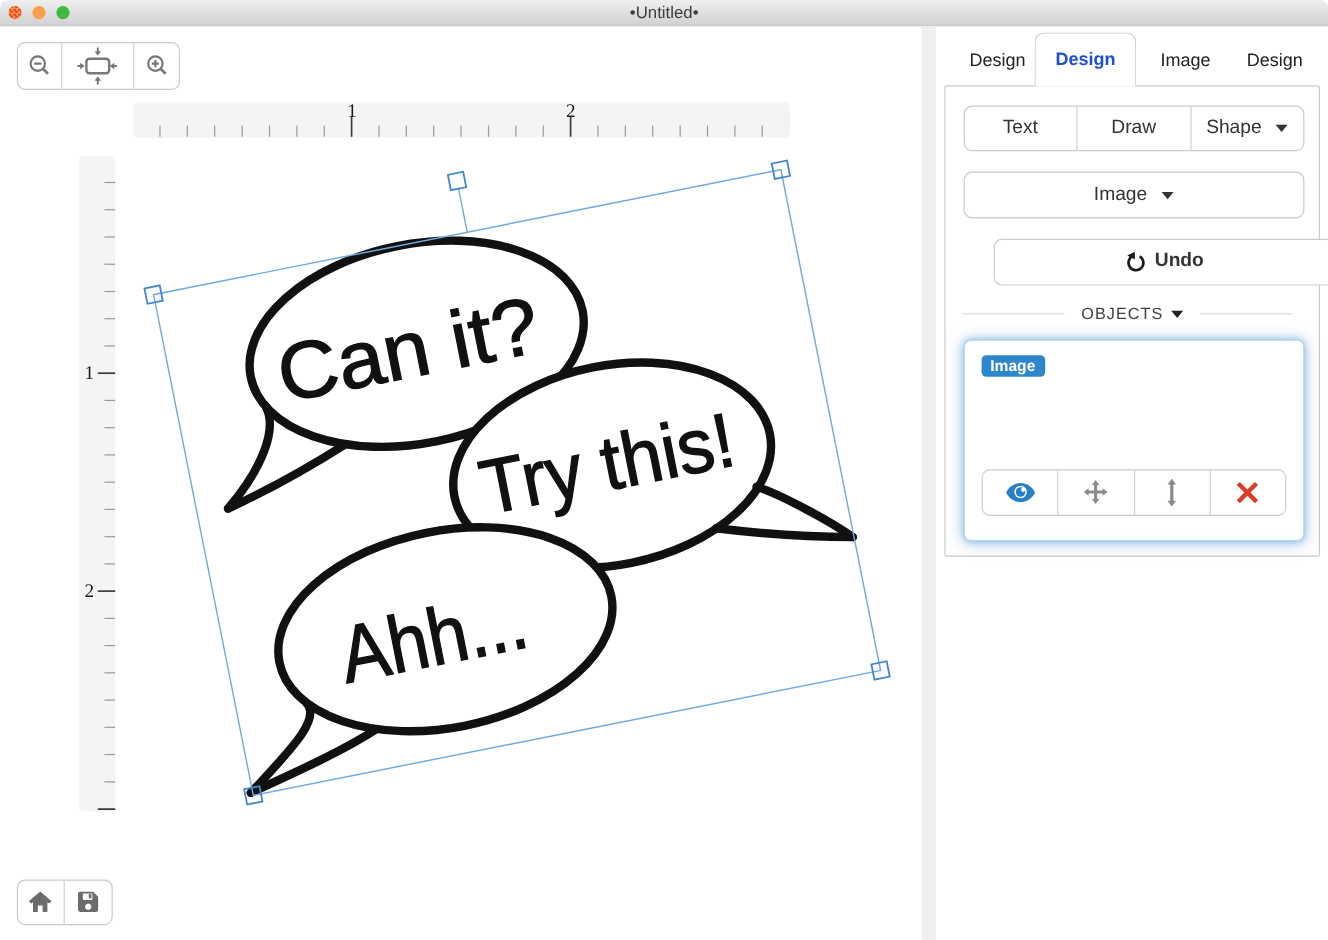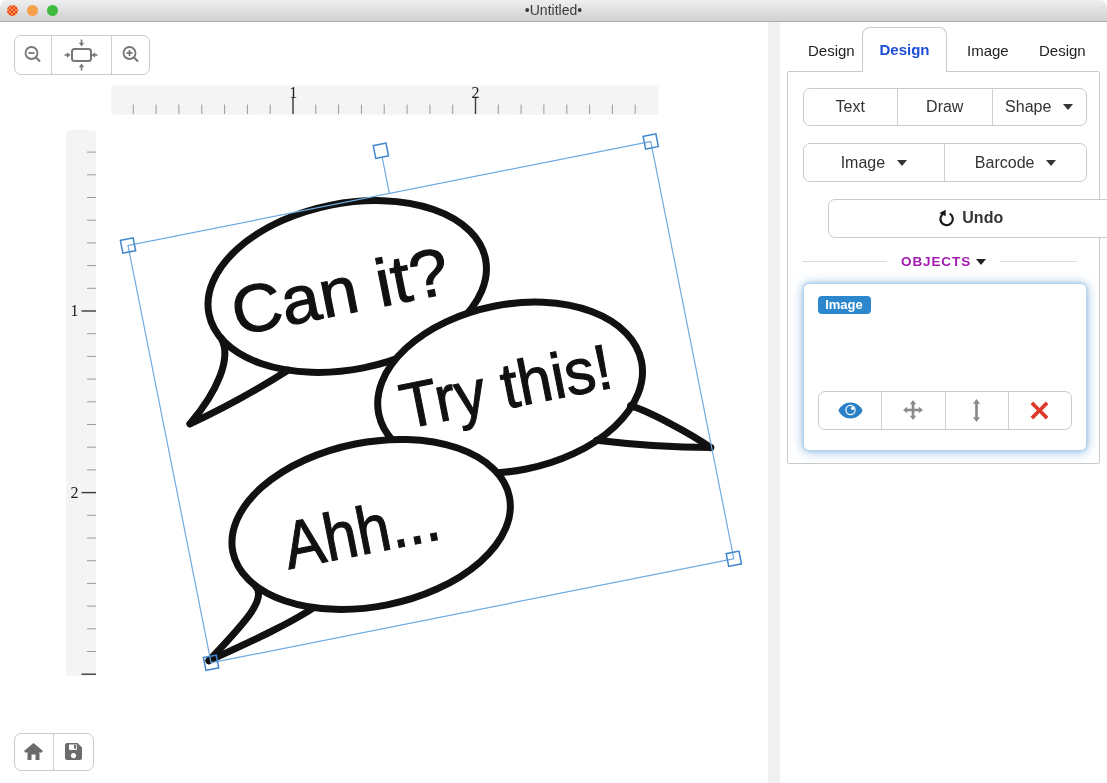--- a/index.html
+++ b/index.html
@@ -183,34 +183,33 @@
 
 <div id="panelbox"></div>
 
 <div class="grp" style="left:802.5px; top:87.5px; width:284.5px; height:38.5px; z-index:2;">
   <div class="cell">Text</div>
   <div class="cell">Draw</div>
   <div class="cell">Shape<span class="caret"></span></div>
 </div>
 <div class="grp" style="left:802.5px; top:143px; width:284.5px; height:39px; z-index:2;">
   <div class="cell">Image<span class="caret"></span></div>
-  <div class="cell">Barcode<span class="caret"></span></div>
 </div>
 <div class="grp" style="left:828px; top:198.5px; width:284.5px; height:39px; z-index:2;font-weight:bold;">
   <div class="cell">
     <svg width="18" height="18" viewBox="0 0 18 18" style="margin-right:7px">
         <path d="M12.7,4.6 A6.2,6.2 0 1 1 8.0,4.0" fill="none" stroke="#1a1a1a" stroke-width="2.2"></path>
         <path d="M8.7,0.8 L8.7,7.2 L2.4,4.0 Z" fill="#1a1a1a" stroke="none"></path>
       </svg>
     Undo</div>
 </div>
 
 <div id="objhdr">
   <div class="abs" style="left:15px; top:9px; width:85px; height:1px; background:#dcdcdc;"></div>
-  <div class="abs" style="left:114px; top:2px; font-size:13.5px; font-weight:bold; letter-spacing:0.9px; color:#a21caf;">OBJECTS</div>
+  <div class="abs" style="left:114px; top:2px; font-size:13.5px; font-weight:normal; letter-spacing:0.9px; color:#404040;">OBJECTS</div>
   <div class="abs" style="left:189px; top:7px; width:0; height:0; border-left:5.5px solid transparent; border-right:5.5px solid transparent; border-top:6px solid #222;"></div>
   <div class="abs" style="left:212.5px; top:9px; width:77.5px; height:1px; background:#dcdcdc;"></div>
 </div>
 
 <div id="card">
   <div id="badge">Image</div>
   <div class="grp" style="left:14.5px; top:106.5px; width:254px; height:39.5px;">
     <div class="cell">
       <svg width="25" height="17" viewBox="0 0 25 17">
           <path d="M12.5,0.5 C18,0.5 22.5,4 24.6,8.5 C22.5,13 18,16.5 12.5,16.5 C7,16.5 2.5,13 0.4,8.5 C2.5,4 7,0.5 12.5,0.5 Z" fill="#2a80c6"></path>

